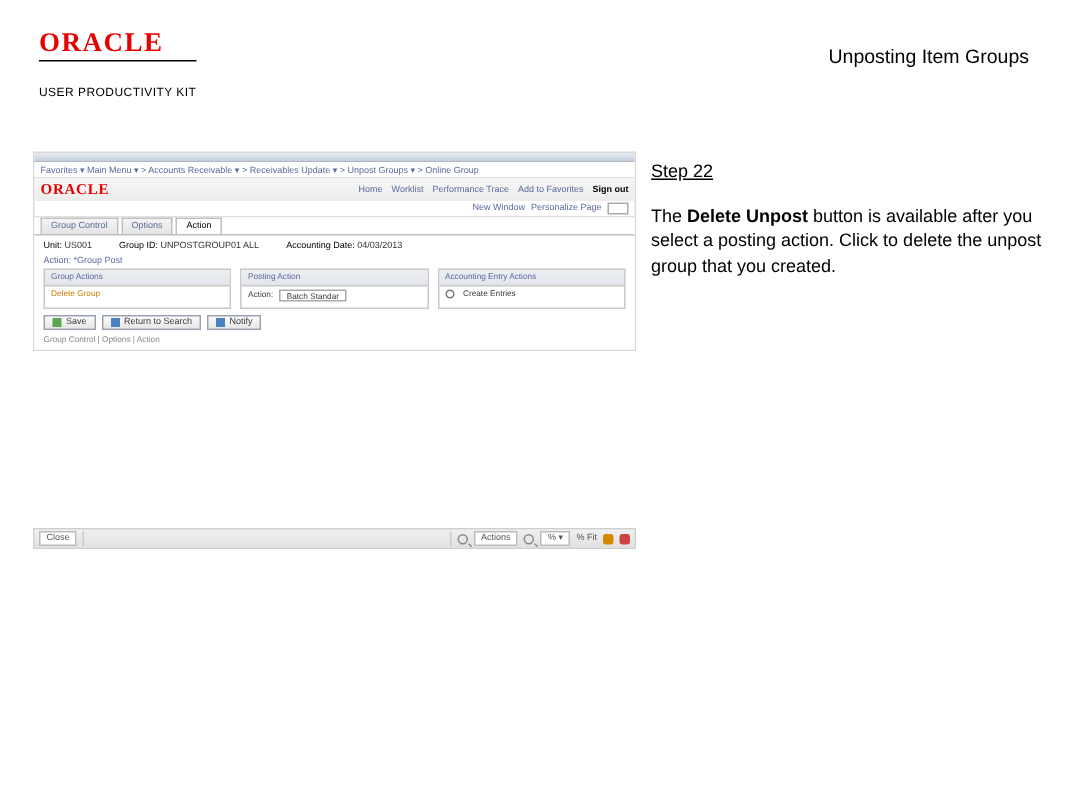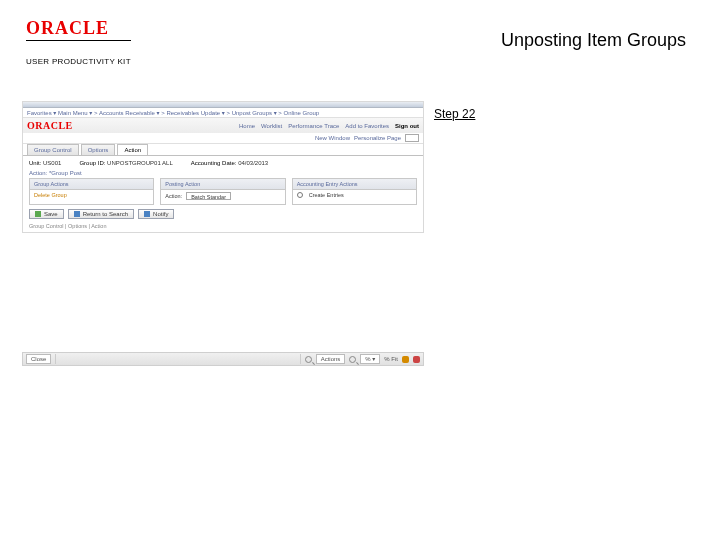--- a/index.html
+++ b/index.html
@@ -31,21 +31,21 @@
     letter-spacing: 0.3px;
     border-top: 1px solid #000;
     padding-top: 16px;
     margin-top: 1px;
   }
 
   .doc-title {
     position: absolute;
     right: 34px;
     top: 30px;
-    font-size: 18px;
+    font-size: 13px;
   }
 
   
   .instruction {
     position: absolute;
     left: 434px;
     top: 106px;
     width: 264px;
     font-size: 12px;
     line-height: 1.35;
@@ -205,20 +205,23 @@
 
 <div class="logo-block">
   <div class="logo-brand">ORACLE</div>
   <div class="logo-sub">USER PRODUCTIVITY KIT</div>
 </div>
 
 <div class="doc-title">Unposting Item Groups</div>
 
 <div class="instruction">
   <div class="step">Step 22</div>
+  <div>
+    <span>The </span><b>Delete Unpost</b><span> button is available after you select a posting action. Click to delete the unpost group that you created.</span>
+  </div>
 </div>
 
 <div class="mini">
   <div class="mini-grad"></div>
   <div class="mini-crumb">Favorites ▾   Main Menu ▾   &gt; Accounts Receivable ▾ &gt; Receivables Update ▾ &gt; Unpost Groups ▾ &gt; Online Group</div>
   <div class="mini-ora">
     <span class="brand">ORACLE</span>
     <span class="mini-links">
       <span>Home</span>
       <span>Worklist</span>

